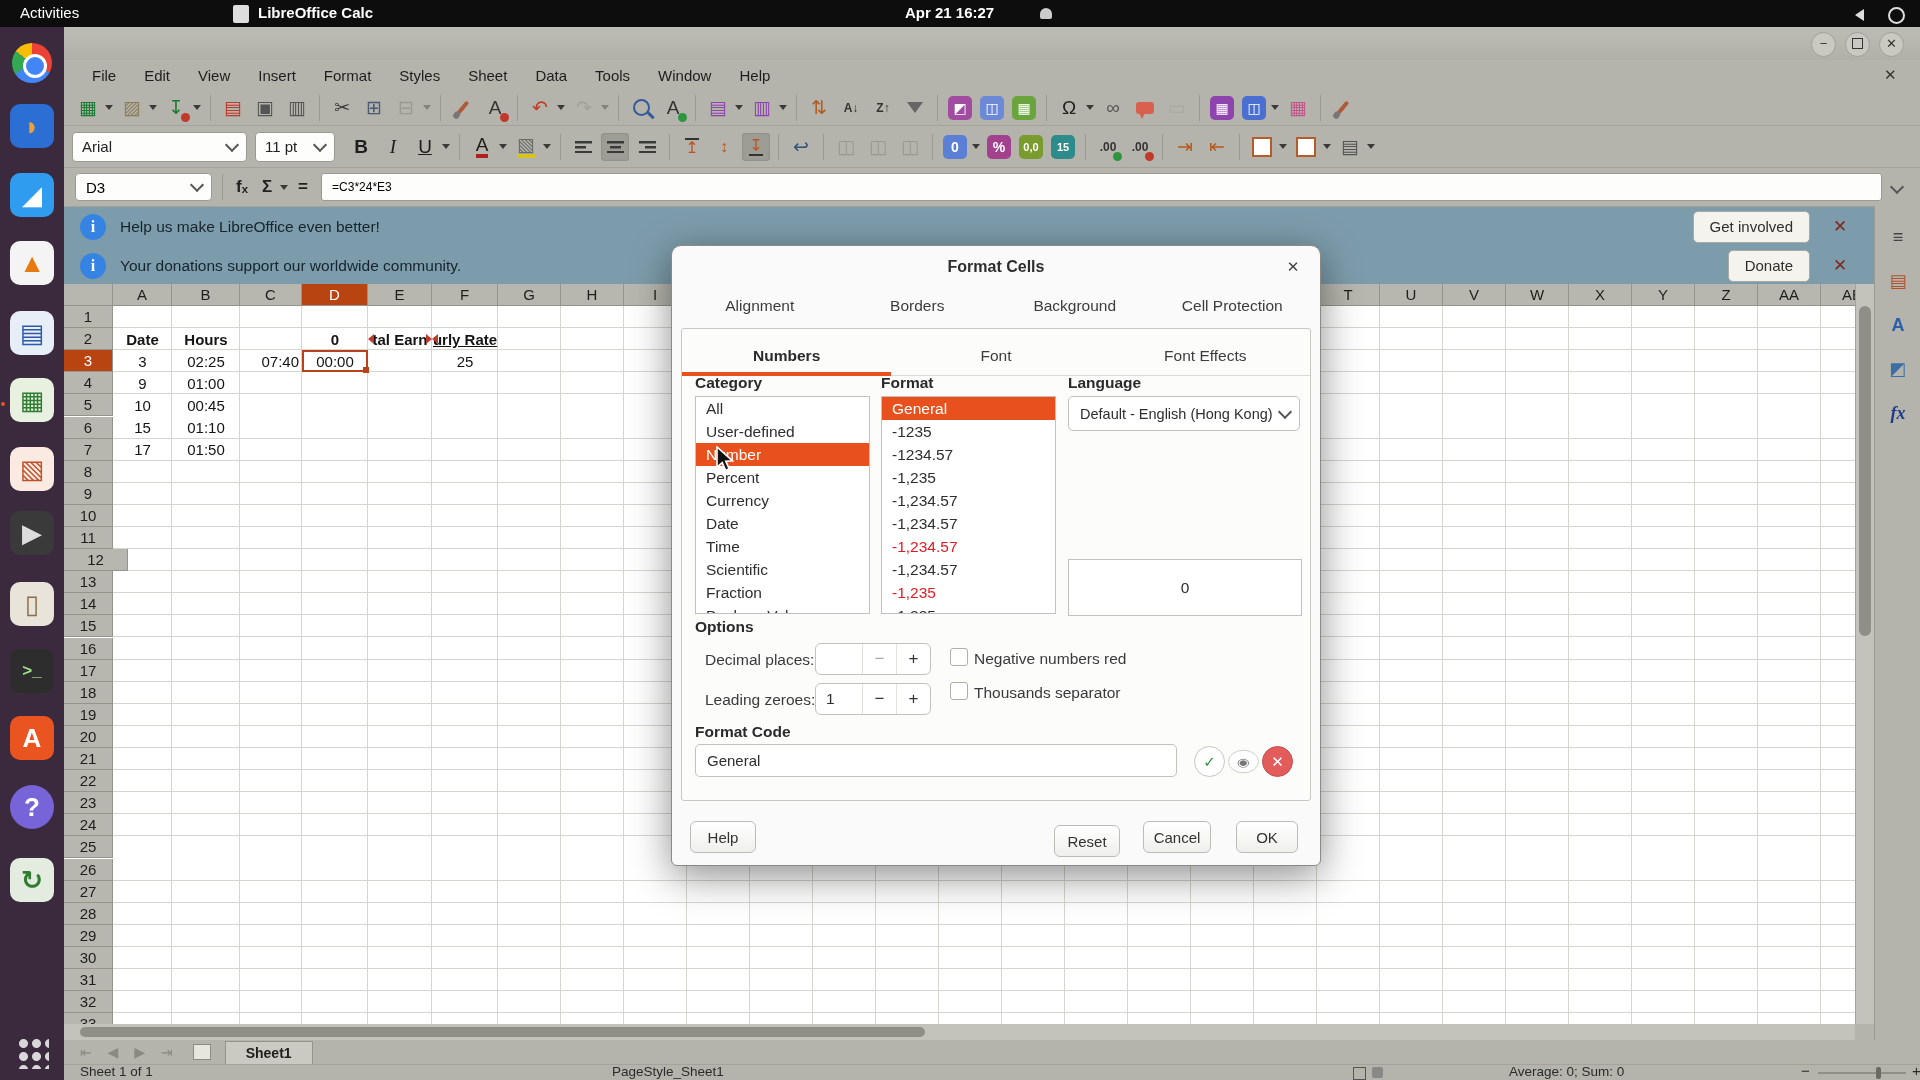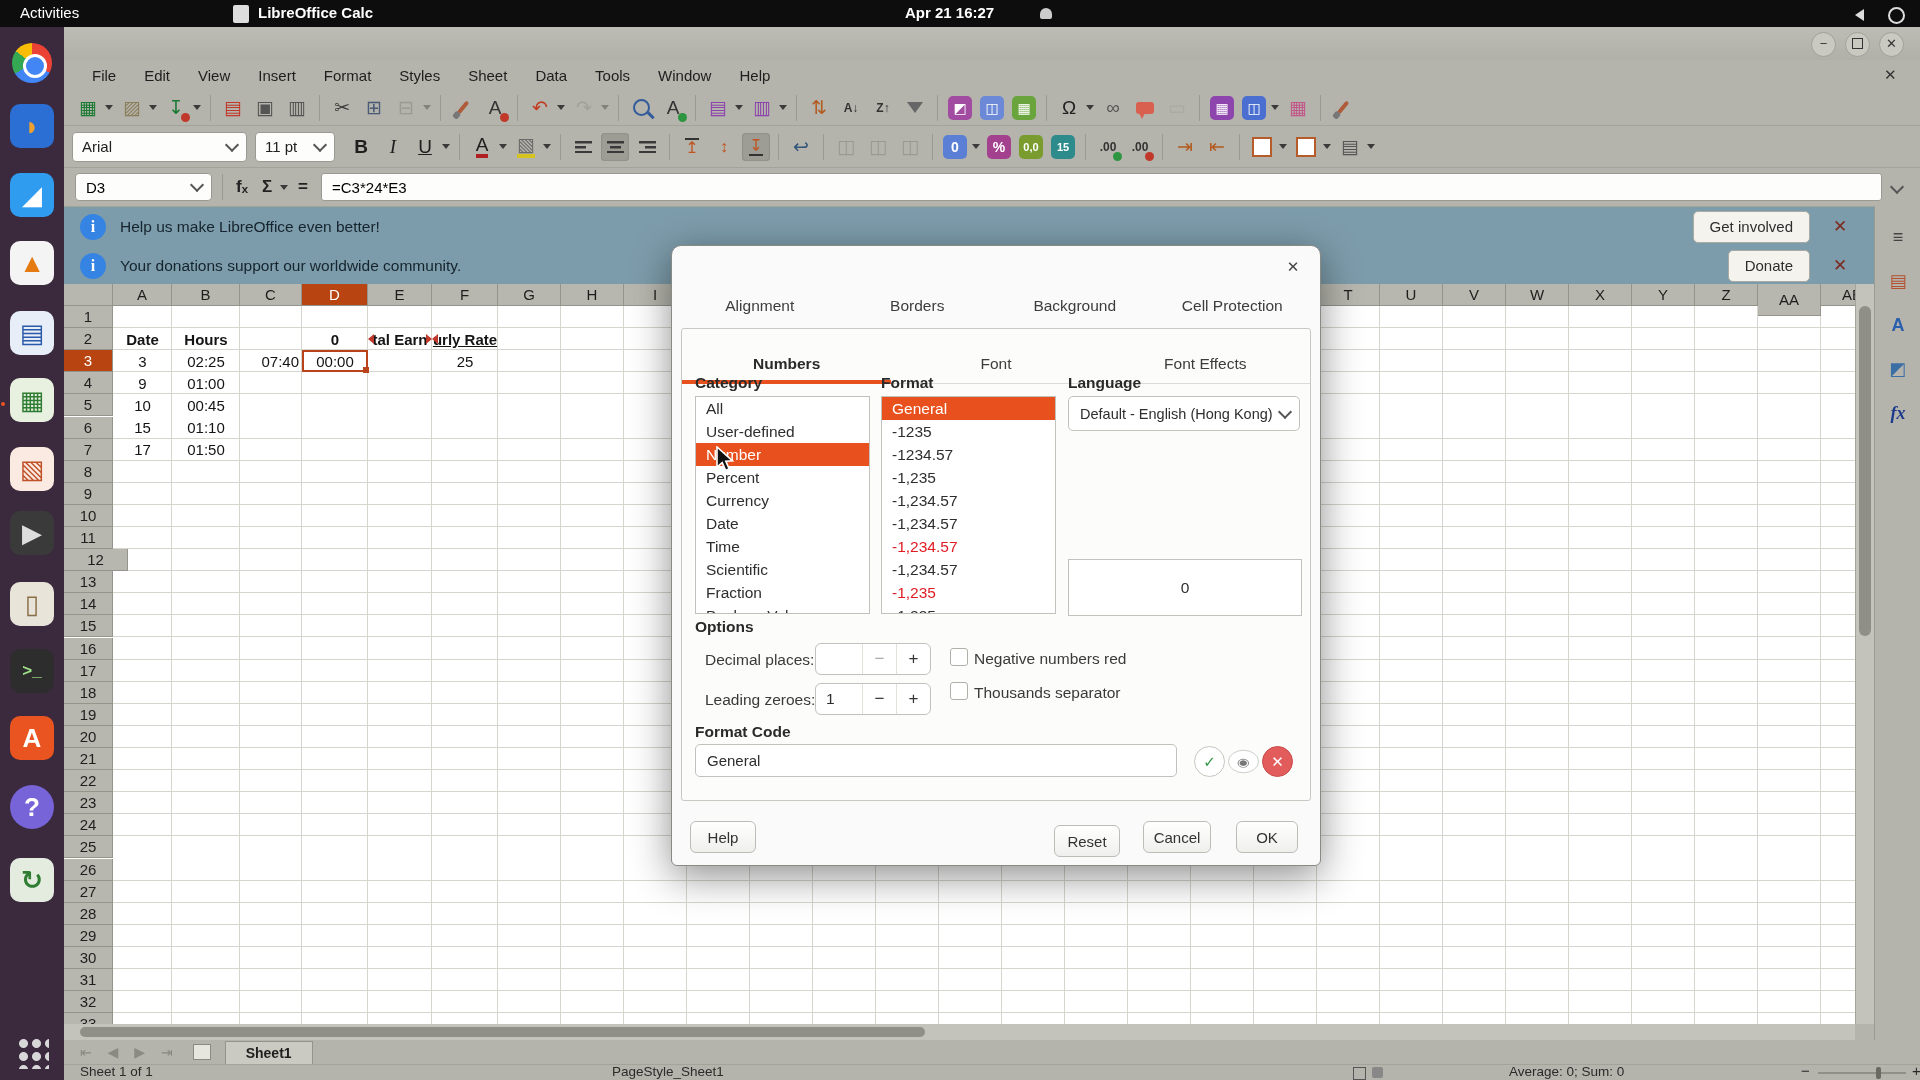--- a/index.html
+++ b/index.html
@@ -68,21 +68,21 @@
   .bubble::after{content:"";position:absolute;left:3px;bottom:-5px;border-left:3px solid transparent;
     border-right:3px solid transparent;border-top:6px solid #d9604f;}
   .sqb{width:16px;height:16px;background:#fff;border:2px solid #b65c2a;flex:none;}
   
   .fbar{left:64px;top:168px;width:1856px;height:38px;background:#b4b4ac;border-bottom:1px solid #a3a39b;
     display:flex;align-items:center;}
   .namebox{margin-left:11px;width:137px;height:28px;background:#fdfdfb;border:1px solid #9a9a92;border-radius:4px;
     font-size:15px;display:flex;align-items:center;padding-left:10px;box-sizing:border-box;}
   .fsym{font-size:17px;color:#222;margin:0 7px;font-weight:bold;}
   .finput{flex:1;margin:0 10px 0 6px;height:28px;background:#fdfdfb;border:1px solid #9a9a92;border-radius:3px;
-    font-size:15px;display:flex;align-items:center;padding-left:10px;box-sizing:border-box;}
+    font-size:12px;display:flex;align-items:center;padding-left:10px;box-sizing:border-box;}
   
   .infobar{left:64px;width:1810px;height:39px;background:#7d9cab;border-bottom:1px solid #5f7c8a;
     display:flex;align-items:center;font-size:15.5px;color:#15242d;}
   .info-ic{width:26px;height:26px;border-radius:50%;background:#3584e4;color:#fff;font-weight:bold;font-size:16px;
     font-family:"Liberation Serif",serif;display:flex;align-items:center;justify-content:center;margin:0 14px 0 16px;flex:none;}
   .ib-btn{height:30px;background:#f4f3ee;border:1px solid #aaa9a2;border-radius:5px;font-size:15px;color:#2e2e2e;
     display:flex;align-items:center;padding:0 16px;margin-left:auto;flex:none;}
   .ib-x{width:24px;margin:0 22px 0 18px;font-size:17px;color:#7c2b20;text-align:center;flex:none;}
   
   .gridarea{left:64px;top:284px;width:1791px;height:740px;background:#fff;overflow:hidden;}
@@ -118,21 +118,21 @@
   
   .dialog{left:671px;top:245px;width:648px;height:619px;background:#fafafa;border:1px solid #8a8a84;
     border-radius:10px 10px 6px 6px;box-shadow:0 10px 40px rgba(0,0,0,.45);font-size:15.5px;color:#2e2e2e;}
   .dtitle{position:absolute;top:12px;left:0;right:0;text-align:center;font-weight:bold;font-size:16px;}
   .dclose{position:absolute;right:14px;top:8px;width:26px;height:26px;text-align:center;line-height:26px;
     font-size:15px;color:#444;}
   .outertabs{position:absolute;left:9px;right:9px;top:38px;height:44px;display:flex;}
   .outertabs .ot{flex:1;display:flex;align-items:center;justify-content:center;color:#3c3c3c;}
   .notebook{position:absolute;left:9px;right:9px;top:82px;height:471px;background:#fcfcfb;
     border:1px solid #c9c9c3;border-radius:3px;}
-  .innertabs{position:absolute;left:0;right:0;top:16px;height:38px;display:flex;border-bottom:1px solid #dcdcd6;text-align:right;}
+  .innertabs{position:absolute;left:0;right:0;top:8px;height:38px;display:flex;border-bottom:1px solid #dcdcd6;text-align:right;}
   .innertabs .it{flex:1;display:flex;align-items:center;justify-content:center;color:#3c3c3c;position:relative;}
   .innertabs .it.act{font-weight:bold;color:#2a2a2a;}
   .innertabs .it.act::after{content:"";position:absolute;left:0;right:0;bottom:-1px;height:4px;background:#e8511d;}
   .dlabel{position:absolute;font-weight:bold;color:#2a2a2a;}
   .listbox{position:absolute;background:#fff;border:1px solid #c2c2bc;overflow:hidden;}
   .lrow{height:23.1px;display:flex;align-items:center;padding-left:10px;white-space:nowrap;}
   .lrow.sel{background:#e8511d;color:#fff;}
   .lrow.red{color:#e01b24;}
   .dropdown{position:absolute;background:#fff;border:1px solid #c2c2bc;border-radius:5px;display:flex;align-items:center;
     padding-left:11px;box-sizing:border-box;font-size:15px;}
@@ -517,21 +517,21 @@
       <div class="ghead" style="left: 1064px; top: 0px; width: 63px; height: 22px;">Q</div>
       <div class="ghead" style="left: 1127px; top: 0px; width: 63px; height: 22px;">R</div>
       <div class="ghead" style="left: 1190px; top: 0px; width: 63px; height: 22px;">S</div>
       <div class="ghead" style="left: 1253px; top: 0px; width: 63px; height: 22px;">T</div>
       <div class="ghead" style="left: 1316px; top: 0px; width: 63px; height: 22px;">U</div>
       <div class="ghead" style="left: 1379px; top: 0px; width: 63px; height: 22px;">V</div>
       <div class="ghead" style="left: 1442px; top: 0px; width: 63px; height: 22px;">W</div>
       <div class="ghead" style="left: 1505px; top: 0px; width: 63px; height: 22px;">X</div>
       <div class="ghead" style="left: 1568px; top: 0px; width: 63px; height: 22px;">Y</div>
       <div class="ghead" style="left: 1631px; top: 0px; width: 63px; height: 22px;">Z</div>
-      <div class="ghead" style="left: 1694px; top: 0px; width: 63px; height: 32px;">AA</div>
+      <div class="ghead" style="left: 1694px; top: 0px; width: 63px; height: 22px;">AA</div>
       <div class="ghead" style="left: 1757px; top: 0px; width: 63px; height: 22px;">AB</div>
       <div class="ghead" style="left: 0px; top: 22px; width: 49px; height: 22.1px;">1</div>
       <div class="ghead" style="left: 0px; top: 44.1px; width: 49px; height: 22.1px;">2</div>
       <div class="ghead sel" style="left: 0px; top: 66.2px; width: 49px; height: 22.1px;">3</div>
       <div class="ghead" style="left: 0px; top: 88.3px; width: 49px; height: 22.1px;">4</div>
       <div class="ghead" style="left: 0px; top: 110.4px; width: 49px; height: 22.1px;">5</div>
       <div class="ghead" style="left: 0px; top: 132.5px; width: 49px; height: 22.1px;">6</div>
       <div class="ghead" style="left: 0px; top: 154.6px; width: 49px; height: 22.1px;">7</div>
       <div class="ghead" style="left: 0px; top: 176.7px; width: 49px; height: 22.1px;">8</div>
       <div class="ghead" style="left: 0px; top: 198.8px; width: 49px; height: 22.1px;">9</div>
@@ -647,20 +647,21 @@
     <span class="item" style="left:1308px;width:11px;height:11px;background:#888;border-radius:2px;top:2px;"></span>
     <span class="item" style="left:1445px;">Average: 0; Sum: 0</span>
     <span class="item" style="left:1737px;font-size:15px;top:-3px;">−</span>
     <span class="item" style="left:1754px;top:7px;width:88px;height:2px;background:#8f8f87;"></span>
     <span class="item" style="left:1812px;top:2px;width:5px;height:12px;background:#6a6a62;border-radius:2px;"></span>
     <span class="item" style="left:1848px;font-size:15px;top:-3px;">+</span>
 
   </div>
 
   <div class="abs dialog">
+    <div class="dtitle">Format Cells</div>
     <div class="dclose">✕</div>
     <div class="outertabs" id="outertabs">
         <div class="ot">Alignment</div>
         <div class="ot">Borders</div>
         <div class="ot">Background</div>
         <div class="ot">Cell Protection</div>
       </div>
     <div class="notebook">
       <div class="innertabs" id="innertabs">
           <div class="it act">Numbers</div>

